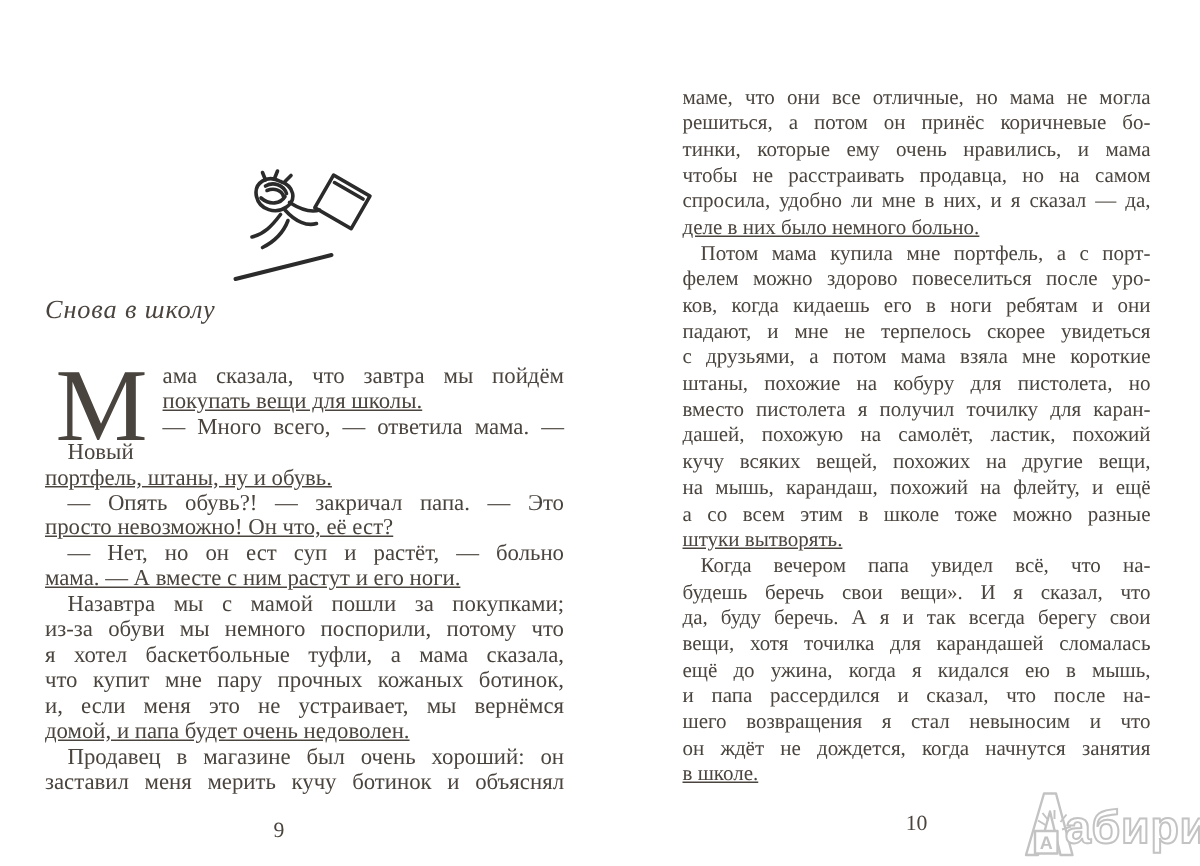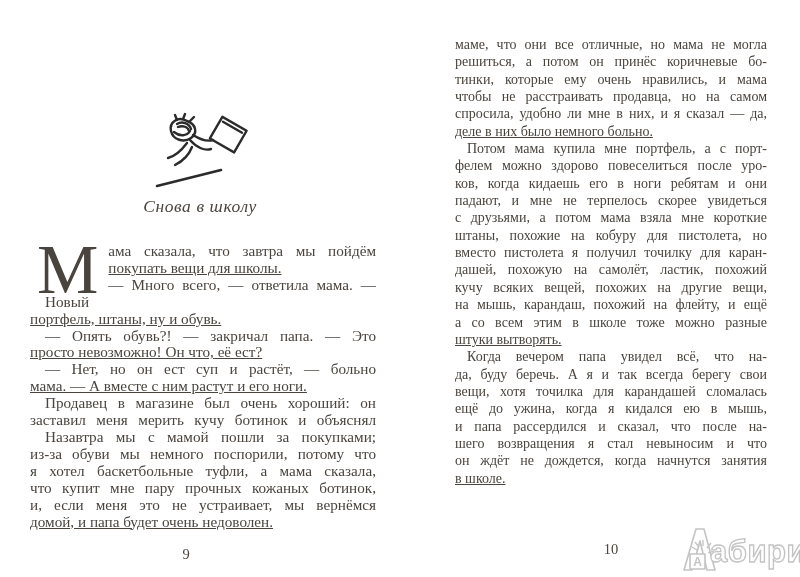--- a/index.html
+++ b/index.html
@@ -11,35 +11,35 @@
     font-family:"Liberation Serif", serif;
     color:#4a443e;
   }
   
   .illustration-wrap{
     position:absolute;left:30px;top:110px;width:346px;
     text-align:center;
   }
   .chapter-title{
     position:absolute;left:30px;top:196px;width:340px;
-    text-align:center;
+    text-align:left;
     font-style:italic;
     font-size:17.5px;
     letter-spacing:0.6px;
   }
   .text-col{
     position:absolute;
     text-align:justify;
   }
   .text-left{
     left:30px;top:243px;width:346px;
     font-size:15.2px;line-height:16.9px;
   }
   .text-right{
-    left:455px;top:36px;width:312px;
+    left:455px;top:57px;width:312px;
     font-size:14px;line-height:17.35px;
   }
   .para{margin:0;padding:0;}
   .line{
     text-align:justify;
     text-align-last:justify;
     white-space:normal;
   }
   .line.loose{text-align-last:left;text-decoration:underline;}
   .text-left .line.indent{padding-left:15px;}
@@ -127,30 +127,30 @@
         </div>
         <div class="para">
           <div class="line indent">— Опять обувь?! — закричал папа. — Это</div>
           <div class="line loose">просто невозможно! Он что, её ест?</div>
         </div>
         <div class="para">
           <div class="line indent">— Нет, но он ест суп и растёт, — больно</div>
           <div class="line loose">мама. — А вместе с ним растут и его ноги.</div>
         </div>
         <div class="para">
-          <div class="line indent">Продавец в магазине был очень хороший: он</div>
-          <div class="line">заставил меня мерить кучу ботинок и объяснял</div>
-        </div>
-        <div class="para">
           <div class="line indent">Назавтра мы с мамой пошли за покупками;</div>
           <div class="line">из-за обуви мы немного поспорили, потому что</div>
           <div class="line">я хотел баскетбольные туфли, а мама сказала,</div>
           <div class="line">что купит мне пару прочных кожаных ботинок,</div>
           <div class="line">и, если меня это не устраивает, мы вернёмся</div>
           <div class="line loose">домой, и папа будет очень недоволен.</div>
+        </div>
+        <div class="para">
+          <div class="line indent">Продавец в магазине был очень хороший: он</div>
+          <div class="line">заставил меня мерить кучу ботинок и объяснял</div>
         </div>
       </div>
 
     <div class="page-number left-num">9</div>
   </div>
 
   <div>
     <div class="text-col text-right" id="right-text">
         <div class="para">
           <div class="line">маме, что они все отличные, но мама не могла</div>
@@ -169,20 +169,21 @@
           <div class="line">штаны, похожие на кобуру для пистолета, но</div>
           <div class="line">вместо пистолета я получил точилку для каран-</div>
           <div class="line">дашей, похожую на самолёт, ластик, похожий</div>
           <div class="line">кучу всяких вещей, похожих на другие вещи,</div>
           <div class="line">на мышь, карандаш, похожий на флейту, и ещё</div>
           <div class="line">а со всем этим в школе тоже можно разные</div>
           <div class="line loose">штуки вытворять.</div>
         </div>
         <div class="para">
           <div class="line indent">Когда вечером папа увидел всё, что на-</div>
+          <div class="line">будешь беречь свои вещи». И я сказал, что</div>
           <div class="line">да, буду беречь. А я и так всегда берегу свои</div>
           <div class="line">вещи, хотя точилка для карандашей сломалась</div>
           <div class="line">ещё до ужина, когда я кидался ею в мышь,</div>
           <div class="line">и папа рассердился и сказал, что после на-</div>
           <div class="line">шего возвращения я стал невыносим и что</div>
           <div class="line">он ждёт не дождется, когда начнутся занятия</div>
           <div class="line loose">в школе.</div>
         </div>
       </div>
 

